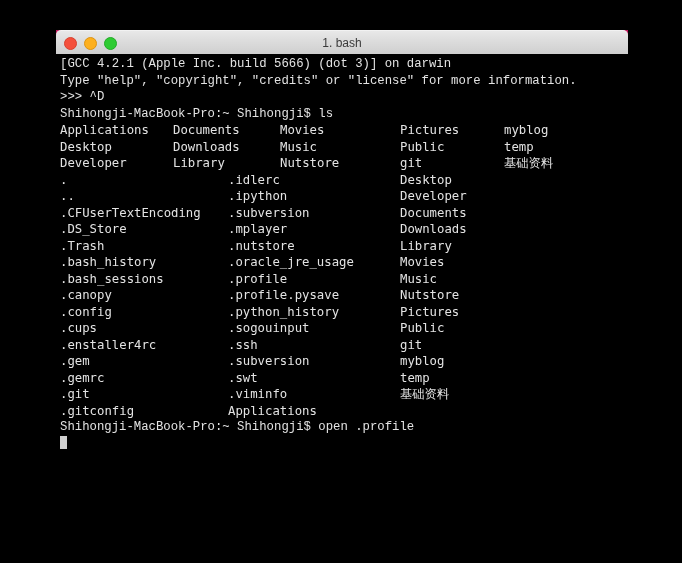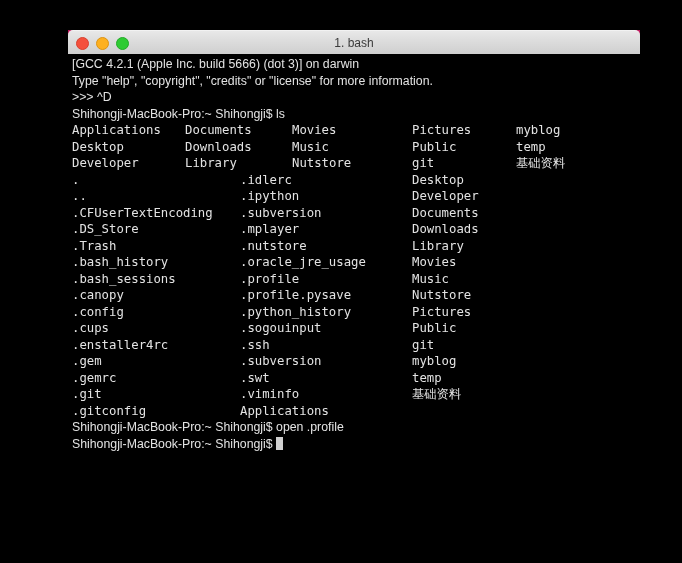--- a/index.html
+++ b/index.html
@@ -9,21 +9,21 @@
   }
   body {
     width: 682px;
     height: 563px;
     overflow: hidden;
     font-family: "DejaVu Sans Mono", monospace;
   }
 
   #terminal-window {
     position: absolute;
-    left: 68px;
+    left: 56px;
     top: 30px;
     width: 572px;
     height: 512px;
     background: #be185d;
   }
 
   #title-bar {
     position: relative;
     height: 24px;
     width: 100%;
@@ -73,21 +73,21 @@
     overflow: hidden;
     padding: 2px 0 0 0;
     box-sizing: border-box;
   }
 
   .line {
     position: relative;
     height: 16.5px;
     line-height: 16.5px;
     white-space: pre;
-    font-family: Liberation Sans, sans-serif;
+    font-family: Liberation Mono, monospace;
     font-size: 12.3px;
     color: #e3e3e3;
     padding-left: 4px;
   }
 
   
   .cols {
     position: relative;
     height: 16.5px;
     line-height: 16.5px;
@@ -238,16 +238,16 @@
           <span class="cell c2">基础资料</span>
         </div>
         <div class="cols ls3">
           <span class="cell c0">.gitconfig</span>
           <span class="cell c1">Applications</span>
         </div>
       </div>
 
     <div class="line">Shihongji-MacBook-Pro:~ Shihongji$ open .profile</div>
 
-    <div class="line"><span>Shihongji-MacBook-Pro:~ Shihongji$ </span><span class="cursor"></span></div>
+    <div class="line"><span class="cursor"></span></div>
 
   </div>
 </div>
 
 </body></html>

